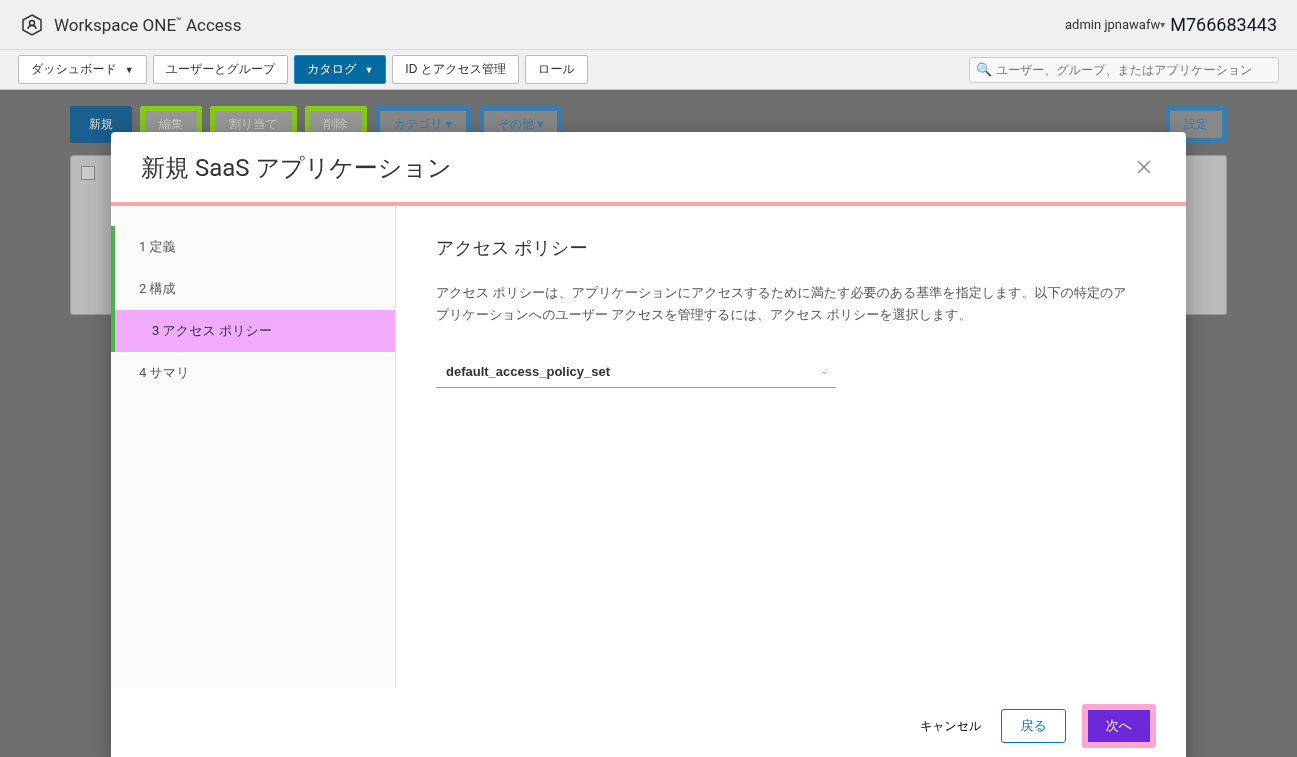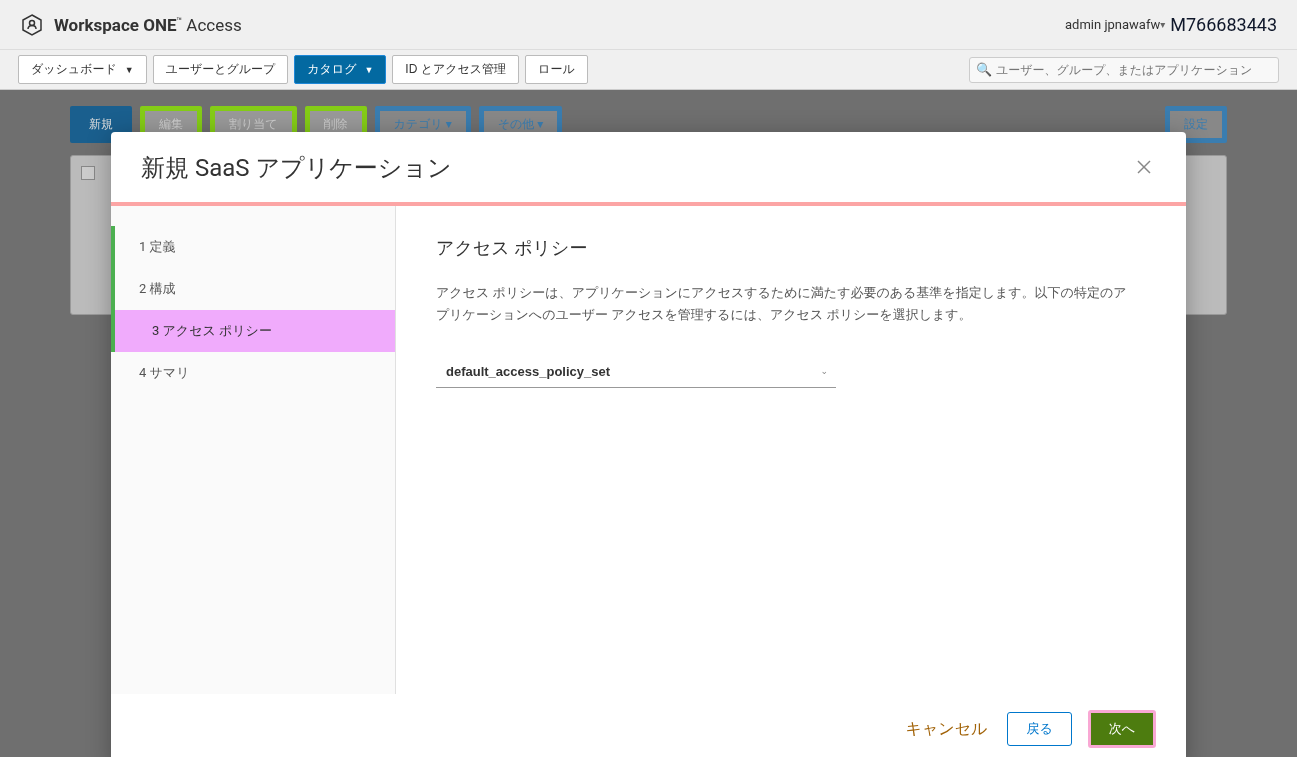--- a/index.html
+++ b/index.html
@@ -28,21 +28,21 @@
     }
     .brand-icon {
       width: 24px;
       height: 24px;
     }
     .brand-text {
       font-size: 17px;
       color: #333;
       font-weight: 400;
     }
-    .brand-bold { font-weight: 700; }
+    .brand-bold { font-weight: 400; }
     .brand-tm { font-size: 9px; vertical-align: super; }
     .header-right {
       margin-left: auto;
       display: flex;
       align-items: center;
       gap: 0;
       font-size: 13px;
       color: #333;
     }
     .header-right .tenant {
@@ -266,37 +266,37 @@
     .modal-footer {
       padding: 16px 30px;
       display: flex;
       justify-content: flex-end;
       align-items: center;
       gap: 16px;
     }
     .btn-link {
       background: none;
       border: none;
-      color: #a16207;
-      font-size: 16px;
+      color: #000000;
+      font-size: 12px;
       cursor: pointer;
       padding: 6px 4px;
     }
     .btn-outline {
       background: #fff;
       border: 1px solid #0077cc;
       color: #0077cc;
       font-size: 13px;
       padding: 7px 18px;
       border-radius: 3px;
       cursor: pointer;
     }
     .btn-primary {
-      background: #4d7c0f;
-      border: 3px solid #f9a8d4;
+      background: #6d28d9;
+      border: 6px solid #f9a8d4;
       color: #fff;
       font-size: 13px;
       padding: 7px 18px;
       border-radius: 3px;
       cursor: pointer;
     }
   </style>
 </head>
 <body>
 

